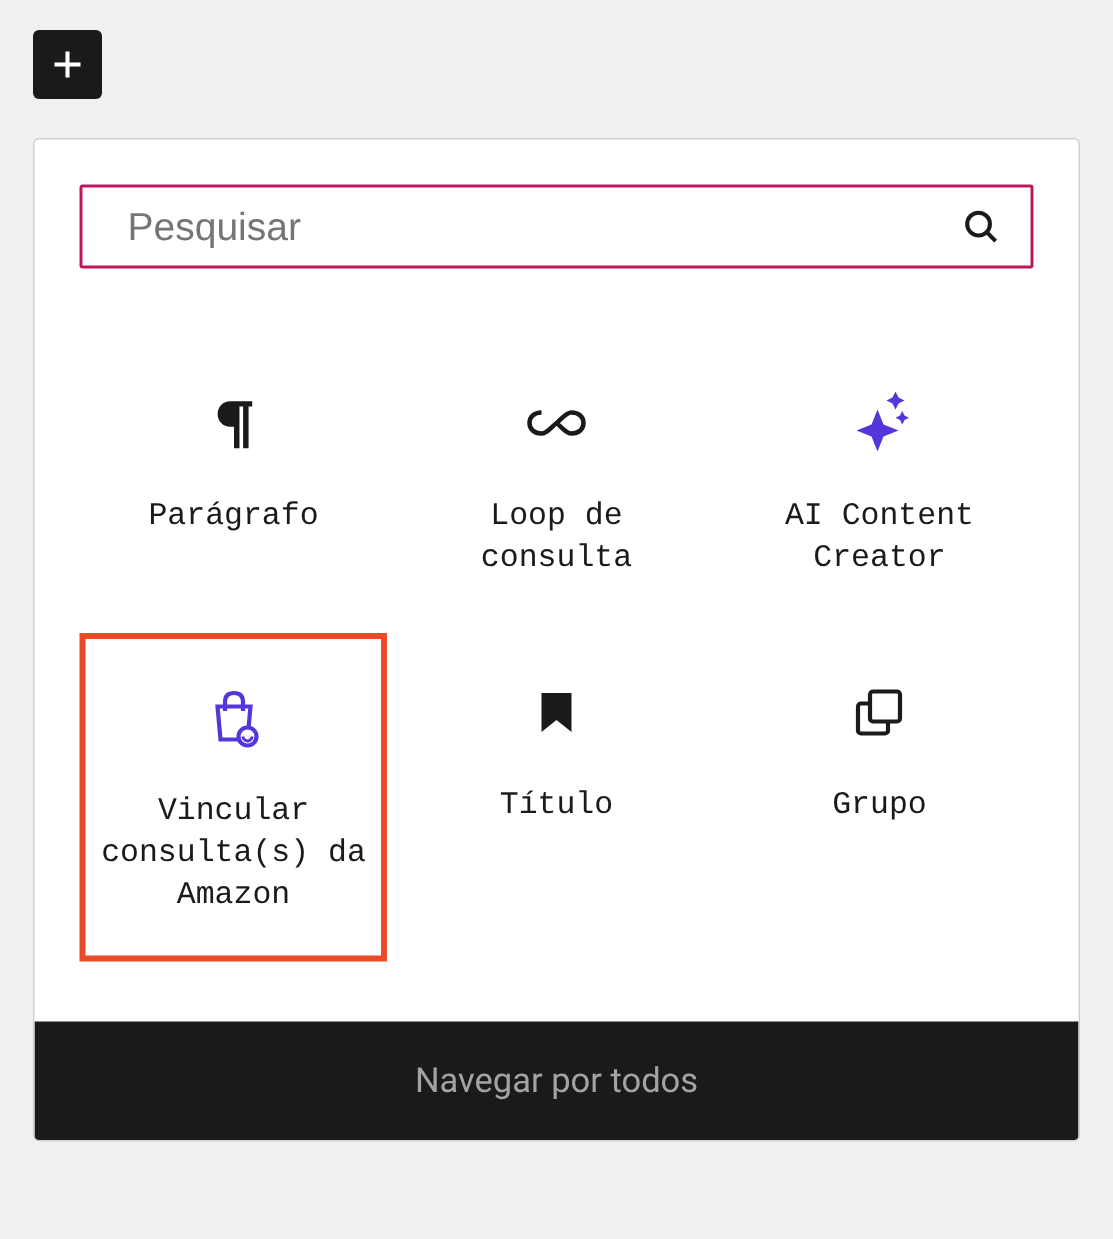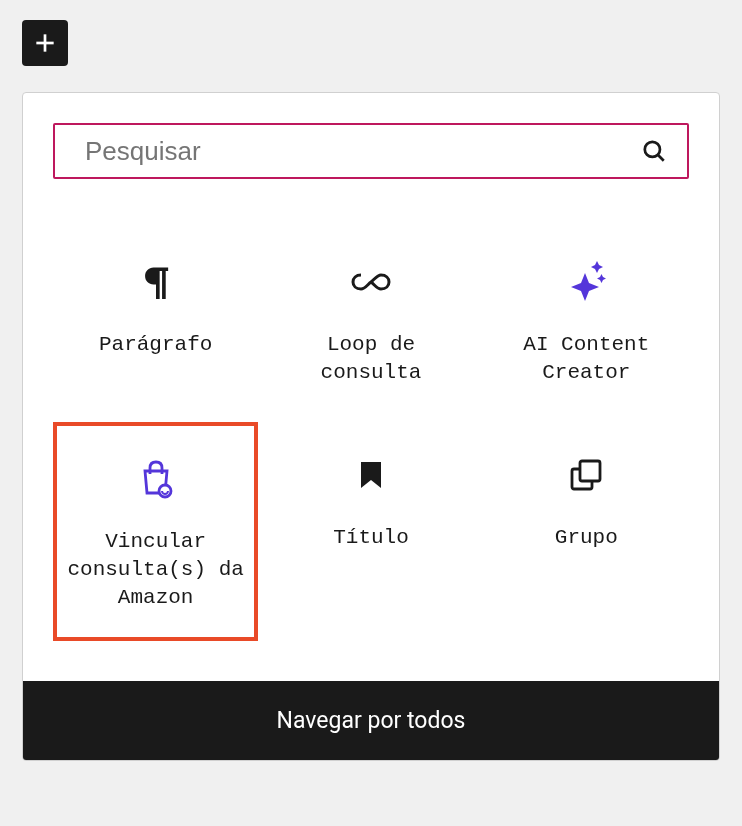--- a/index.html
+++ b/index.html
@@ -93,21 +93,21 @@
     }
     .block-label {
       font-size: 21px;
       color: #1a1a1a;
       text-align: center;
       line-height: 1.35;
       font-weight: 400;
     }
     .browse-all {
       background: #1a1a1a;
-      color: #ffffff;
+      color: #a3a3a3;
       text-align: center;
       font-size: 23px;
       padding: 26px 0;
       cursor: pointer;
       font-weight: 400;
     }
   </style>
 </head>
 <body>
 

